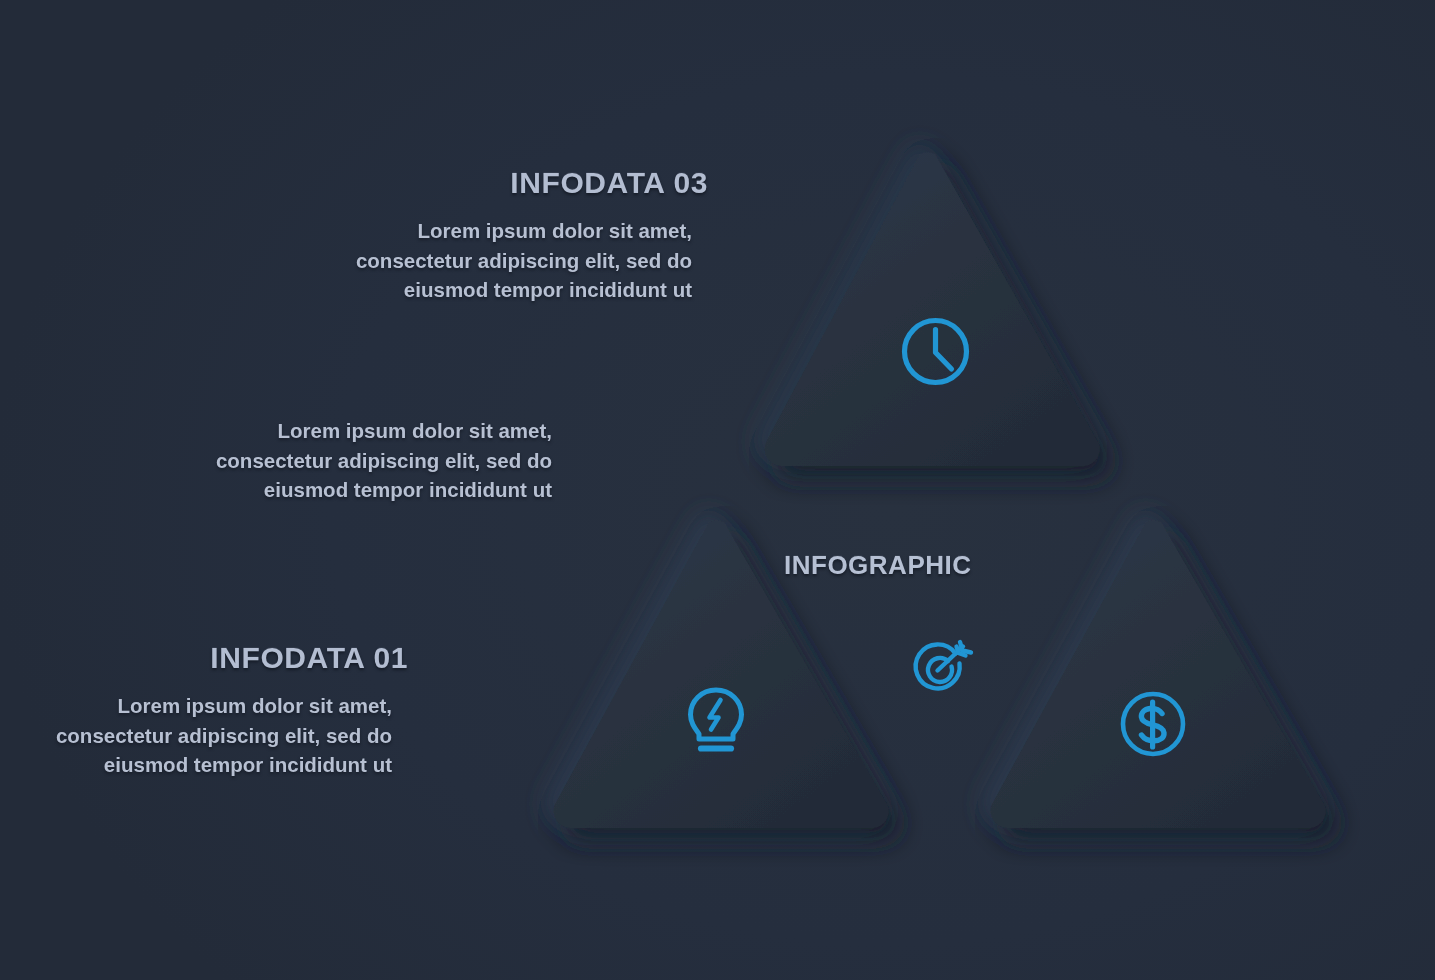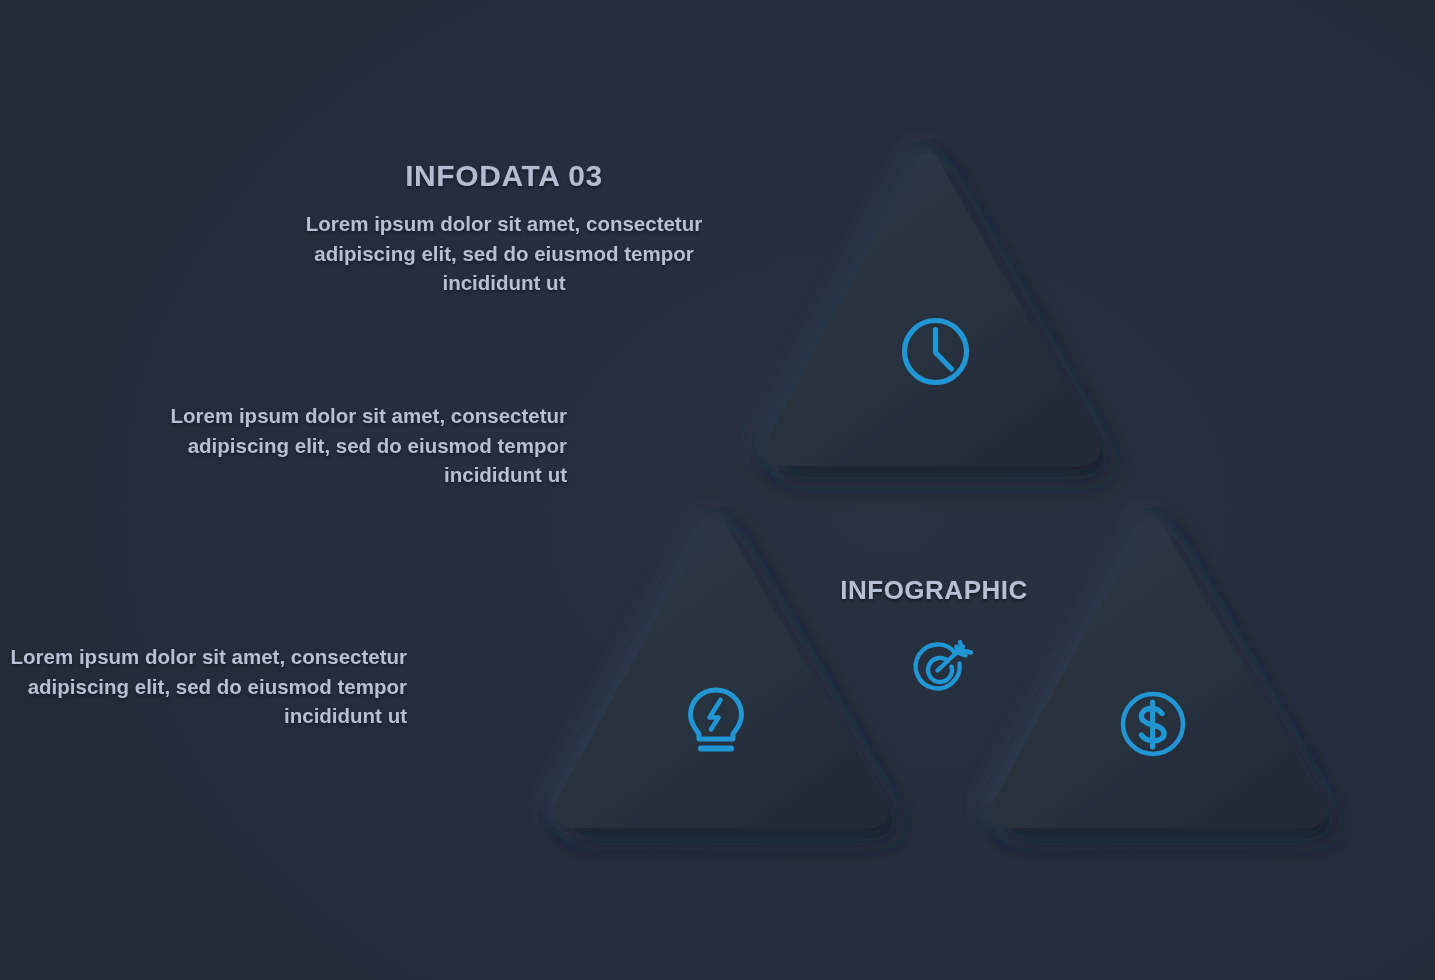--- a/index.html
+++ b/index.html
@@ -36,42 +36,41 @@
     text-shadow: 0 2px 3px rgba(12,17,26,0.65), 0 -1px 0 rgba(173,188,214,0.10);
     margin: 0 0 16px 0;
     white-space: nowrap;
   }
   .info-body {
     font-size: 20.5px;
     font-weight: bold;
     line-height: 1.45;
     color: #b7c0d2;
     text-shadow: 0 2px 3px rgba(12,17,26,0.55);
-    margin: 1px;
-  }
-
-  #block-03 { left: 300px; top: 159px; width: 408px; text-align: center; }
+    margin: 16px;
+  }
+
+  #block-03 { left: 300px; top: 166px; width: 408px; }
   #block-02 { left: 160px; top: 400px; width: 408px; }
   #block-01 { left: 0px;   top: 641px; width: 408px; }
 
   
   #center-heading {
     position: absolute;
     left: 784px;
     top: 548px;
     width: 300px;
-    text-align: center;
+    text-align: left;
     font-size: 26px;
     font-weight: bold;
     line-height: 1.35;
     letter-spacing: 0.5px;
     color: #b6c0d3;
     text-shadow: 0 2px 3px rgba(12,17,26,0.65), 0 -1px 0 rgba(173,188,214,0.10);
     z-index: 6;
-    margin-top: 25px;
   }
 
   
   .tri-wrap {
     position: absolute;
     z-index: 2;
   }
   .tri-wrap svg { display: block; overflow: visible; }
 
   #tri-top    { left: 735px; top: 140px; width: 380px; height: 340px; }
@@ -225,16 +224,17 @@
   <div class="info-block" id="block-03">
     <p class="info-title">INFODATA 03</p>
     <p class="info-body">Lorem ipsum dolor sit amet, consectetur adipiscing elit, sed do eiusmod tempor incididunt ut</p>
   </div>
 
   <div class="info-block" id="block-02">
     <p class="info-body">Lorem ipsum dolor sit amet, consectetur adipiscing elit, sed do eiusmod tempor incididunt ut</p>
   </div>
 
   <div class="info-block" id="block-01">
+    <p class="info-title">INFODATA 01</p>
     <p class="info-body">Lorem ipsum dolor sit amet, consectetur adipiscing elit, sed do eiusmod tempor incididunt ut</p>
   </div>
 
 </div>
 
 </body></html>

